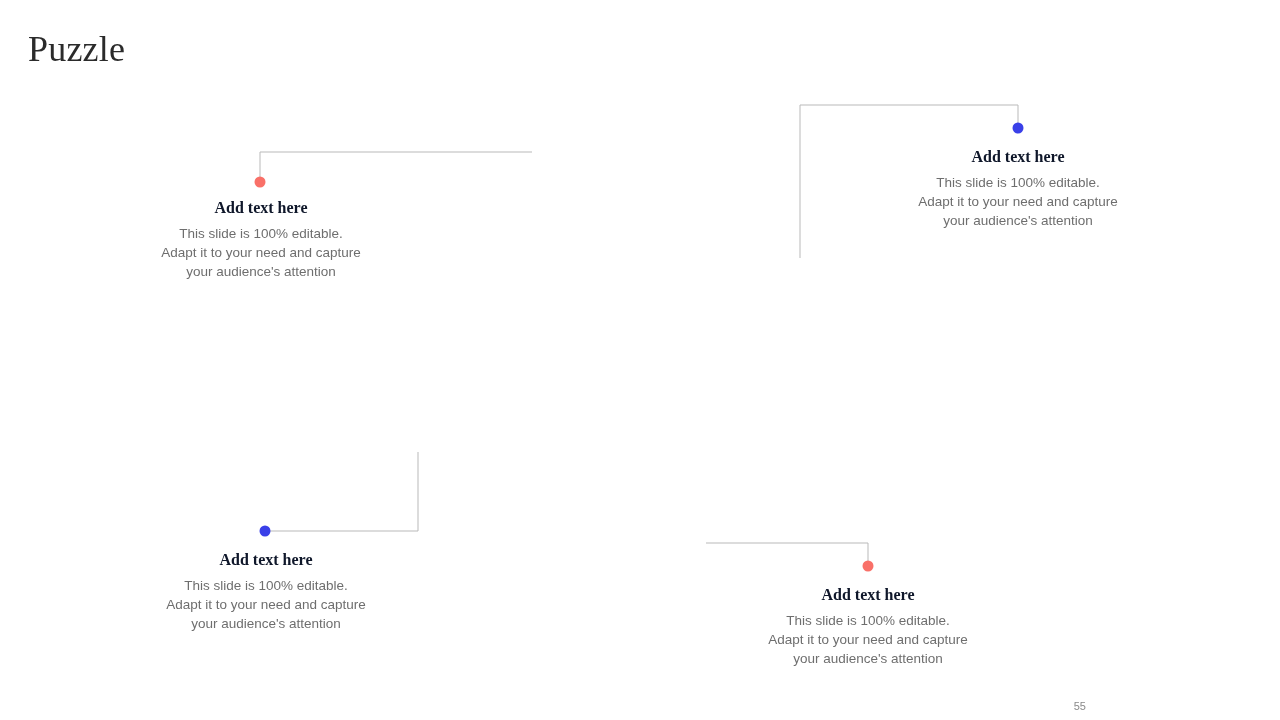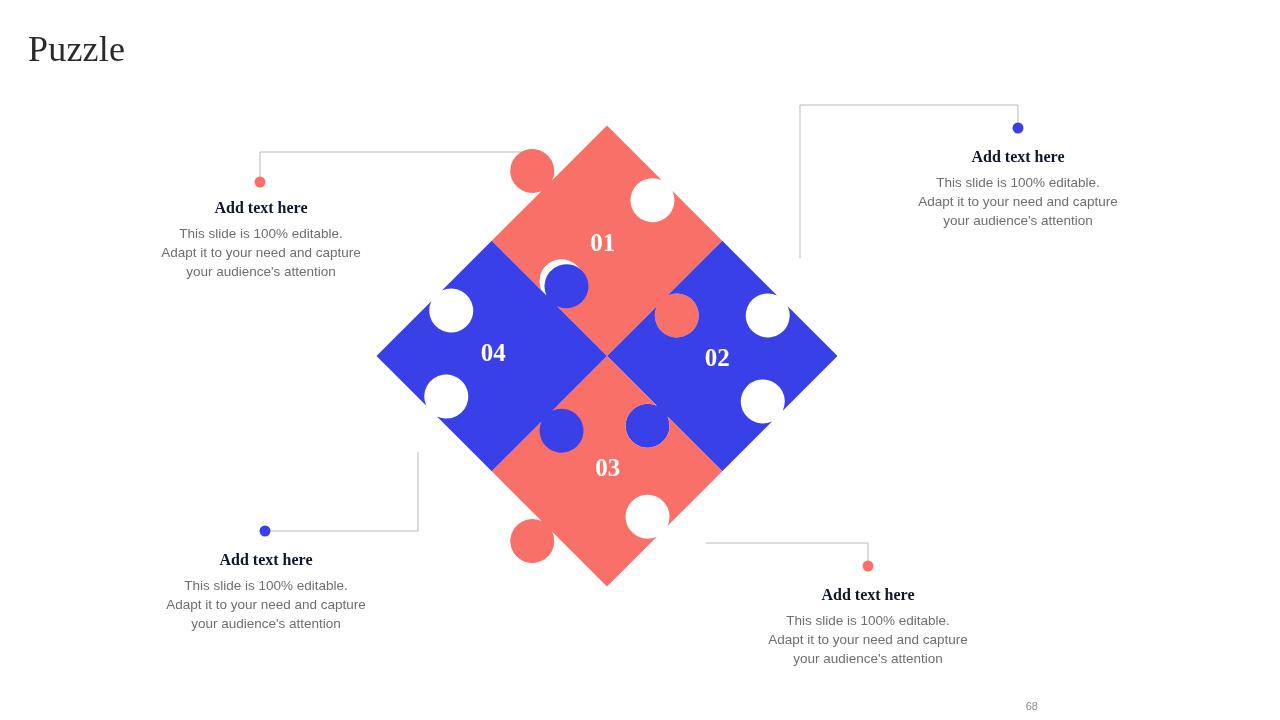--- a/index.html
+++ b/index.html
@@ -14,20 +14,21 @@
     overflow: hidden;
     font-family: "Liberation Sans", sans-serif;
   }
 
   #slide {
     position: absolute;
     inset: 0;
     width: 1052px;
     height: 720px;
     background: #ffffff;
+    padding-left: 48px;
   }
 
   
   .slide-title {
     position: absolute;
     left: 28px;
     top: 28px;
     font-family: "Liberation Serif", serif;
     font-size: 36px;
     font-weight: 400;
@@ -117,104 +118,20 @@
     <path d="M 1018 128 L 1018 105 L 800 105 L 800 258" fill="none" stroke="#b9b9b9" stroke-width="1"></path>
     <circle cx="1018" cy="128" r="5.5" fill="#3A40E8"></circle>
 
     <path d="M 265 531 L 418 531 L 418 452" fill="none" stroke="#b9b9b9" stroke-width="1"></path>
     <circle cx="265" cy="531" r="5.5" fill="#3A40E8"></circle>
 
     <path d="M 706 543 L 868 543 L 868 566" fill="none" stroke="#b9b9b9" stroke-width="1"></path>
     <circle cx="868" cy="566" r="5.5" fill="#F97068"></circle>
   </svg>
 
-  <div class="puzzle-wrap">
-    <svg width="480" height="486" viewBox="0 0 480 486">
-
-      <defs>
-        
-      </defs>
-
-      <g transform="translate(237,244) rotate(45)">
-
-        <g>
-          <path fill="#F97068" d="
-            M -163,-163
-            L -85.5,-163
-            a 22 22 0 1 0 15,0
-            L -0,-163
-            L 0,-85.5
-            a 22 22 0 1 1 0,15
-            L 0,0
-            L -77.5,0
-            a 22 22 0 1 0 -15,0
-            L -163,0
-            L -163,-70.5
-            a 22 22 0 1 1 0,-15
-            Z"></path>
-          <text class="piece-label" x="-81" y="-75" transform="rotate(-45 -81 -75)">01</text>
-        </g>
-
-        <g>
-          <path fill="#3A40E8" d="
-            M 0,-163
-            L 77.5,-163
-            a 22 22 0 1 0 15,0
-            L 163,-163
-            L 163,-85.5
-            a 22 22 0 1 0 0,15
-            L 163,0
-            L 85.5,0
-            a 22 22 0 1 1 -15,0
-            L 0,0
-            L 0,-70.5
-            a 22 22 0 1 0 0,-15
-            Z"></path>
-          <text class="piece-label" x="81" y="-75" transform="rotate(-45 81 -75)">02</text>
-        </g>
-
-        <g>
-          <path fill="#F97068" d="
-            M 0,0
-            L 70.5,0
-            a 22 22 0 1 0 15,0
-            L 163,0
-            L 163,77.5
-            a 22 22 0 1 0 0,15
-            L 163,163
-            L 85.5,163
-            a 22 22 0 1 1 -15,0
-            L 0,163
-            L 0,85.5
-            a 22 22 0 1 1 0,-15
-            Z"></path>
-          <text class="piece-label" x="81" y="80" transform="rotate(-45 81 80)">03</text>
-        </g>
-
-        <g>
-          <path fill="#3A40E8" d="
-            M -163,0
-            L -85.5,0
-            a 22 22 0 1 1 15,0
-            L 0,0
-            L 0,77.5
-            a 22 22 0 1 1 0,15
-            L 0,163
-            L -77.5,163
-            a 22 22 0 1 0 -15,0
-            L -163,163
-            L -163,85.5
-            a 22 22 0 1 0 0,-15
-            Z"></path>
-          <text class="piece-label" x="-81" y="80" transform="rotate(-45 -81 80)">04</text>
-        </g>
-
-      </g>
-    </svg>
-  </div>
 
   <div class="callout callout-tl">
     <div class="heading">Add text here</div>
     <div class="body">This slide is 100% editable.<br>Adapt it to your need and capture<br>your audience's attention</div>
   </div>
 
   <div class="callout callout-tr">
     <div class="heading">Add text here</div>
     <div class="body">This slide is 100% editable.<br>Adapt it to your need and capture<br>your audience's attention</div>
   </div>
@@ -222,15 +139,15 @@
   <div class="callout callout-bl">
     <div class="heading">Add text here</div>
     <div class="body">This slide is 100% editable.<br>Adapt it to your need and capture<br>your audience's attention</div>
   </div>
 
   <div class="callout callout-br">
     <div class="heading">Add text here</div>
     <div class="body">This slide is 100% editable.<br>Adapt it to your need and capture<br>your audience's attention</div>
   </div>
 
-  <div class="page-number">68</div>
+  <div class="page-number">55</div>
 
 </div>
 
 </body></html>

